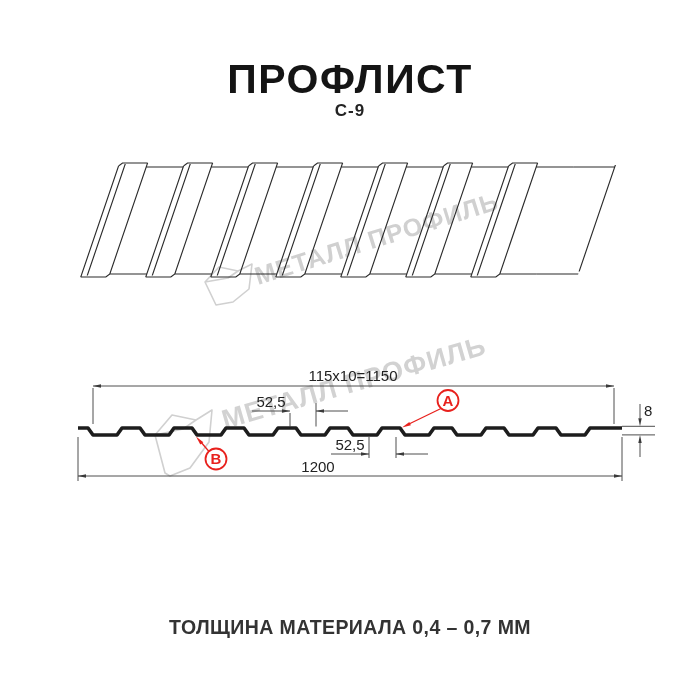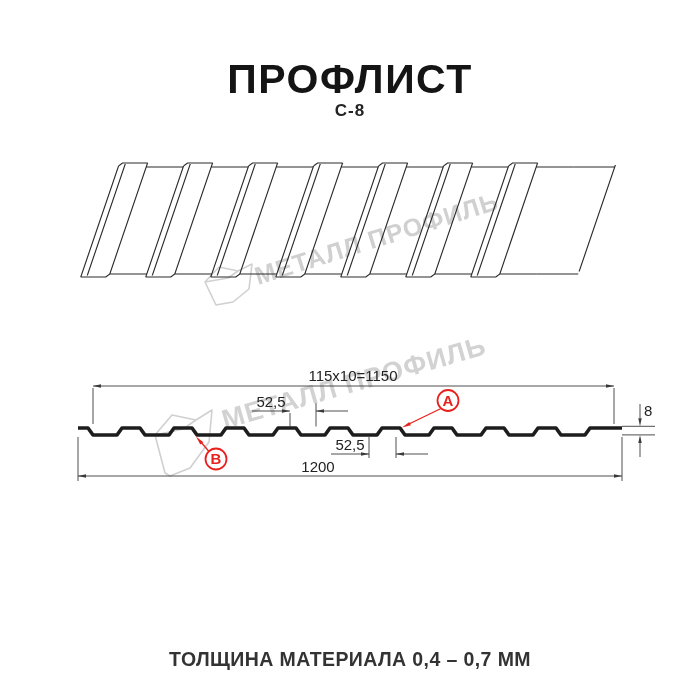--- a/index.html
+++ b/index.html
@@ -3,21 +3,21 @@
 <meta charset="utf-8">
 <style>
   html,body{margin:0;padding:0;background:#fff;}
   #page{position:relative;width:700px;height:700px;background:#ffffff;overflow:hidden;
         font-family:"Liberation Sans", sans-serif;padding-left:37px;}
   .title{position:absolute;top:56px;left:0;width:700px;height:46px;line-height:46px;
          text-align:center;font-size:41px;font-weight:bold;letter-spacing:1.5px;color:#141414;}
   .model{position:absolute;top:101px;left:0;width:700px;height:20px;line-height:20px;
          text-align:center;font-size:17px;font-weight:bold;letter-spacing:1px;color:#232323;}
   .footer{position:absolute;top:615px;left:0;width:700px;height:24px;line-height:24px;
-          text-align:center;font-size:19.5px;font-weight:bold;letter-spacing:0.4px;color:#333;margin-top:32px;}
+          text-align:center;font-size:19.5px;font-weight:bold;letter-spacing:0.4px;color:#333;}
   svg{position:absolute;left:0;display:block;}
   #svg3d{top:150px;}
   #svgsec{top:330px;}
   .wm-text{font-size:25px;font-weight:bold;letter-spacing:1px;fill:#d0d0d0;}
   .wm-text2{font-size:27px;font-weight:bold;letter-spacing:1px;fill:#d2d2d2;}
   .wm-logo{fill:none;stroke:#d0d0d0;stroke-width:1.6;stroke-linejoin:round;}
   .sheet{fill:none;stroke:#2b2b2b;stroke-width:1.2;stroke-linejoin:round;}
   .profile{fill:none;stroke:#1d1d1d;stroke-width:3.6;stroke-linejoin:round;}
   .dim{stroke:#3a3a3a;stroke-width:0.9;fill:none;}
   .dimhead{fill:#3a3a3a;stroke:none;}
@@ -26,21 +26,21 @@
   .redline{stroke:#e8211d;fill:none;stroke-width:1.3;}
   .redhead{fill:#e8211d;stroke:none;}
   .redletter{font-size:15px;font-weight:bold;fill:#e8211d;}
 </style>
 </head>
 <body>
 
 <div id="page">
 
   <div class="title">ПРОФЛИСТ</div>
-  <div class="model">С-8</div>
+  <div class="model">С-9</div>
 
   <svg id="svg3d" width="700" height="180" viewBox="0 0 700 180">
     <defs>
       <g id="unit">
         <path class="sheet" d="M0,16 V127 M6,14 V125.5 M0,16 L3,13 H28 M28,13 V124 M28,17 H65 M0,127 H25 L28,124 M28,124 H65"></path>
       </g>
     </defs>
 
     <g>
       <path class="wm-logo" d="M216,155 L205,132 L219,117 L238,121 L252,114 L249,139 L233,152 Z M205,132 L228,128 L238,121"></path>

